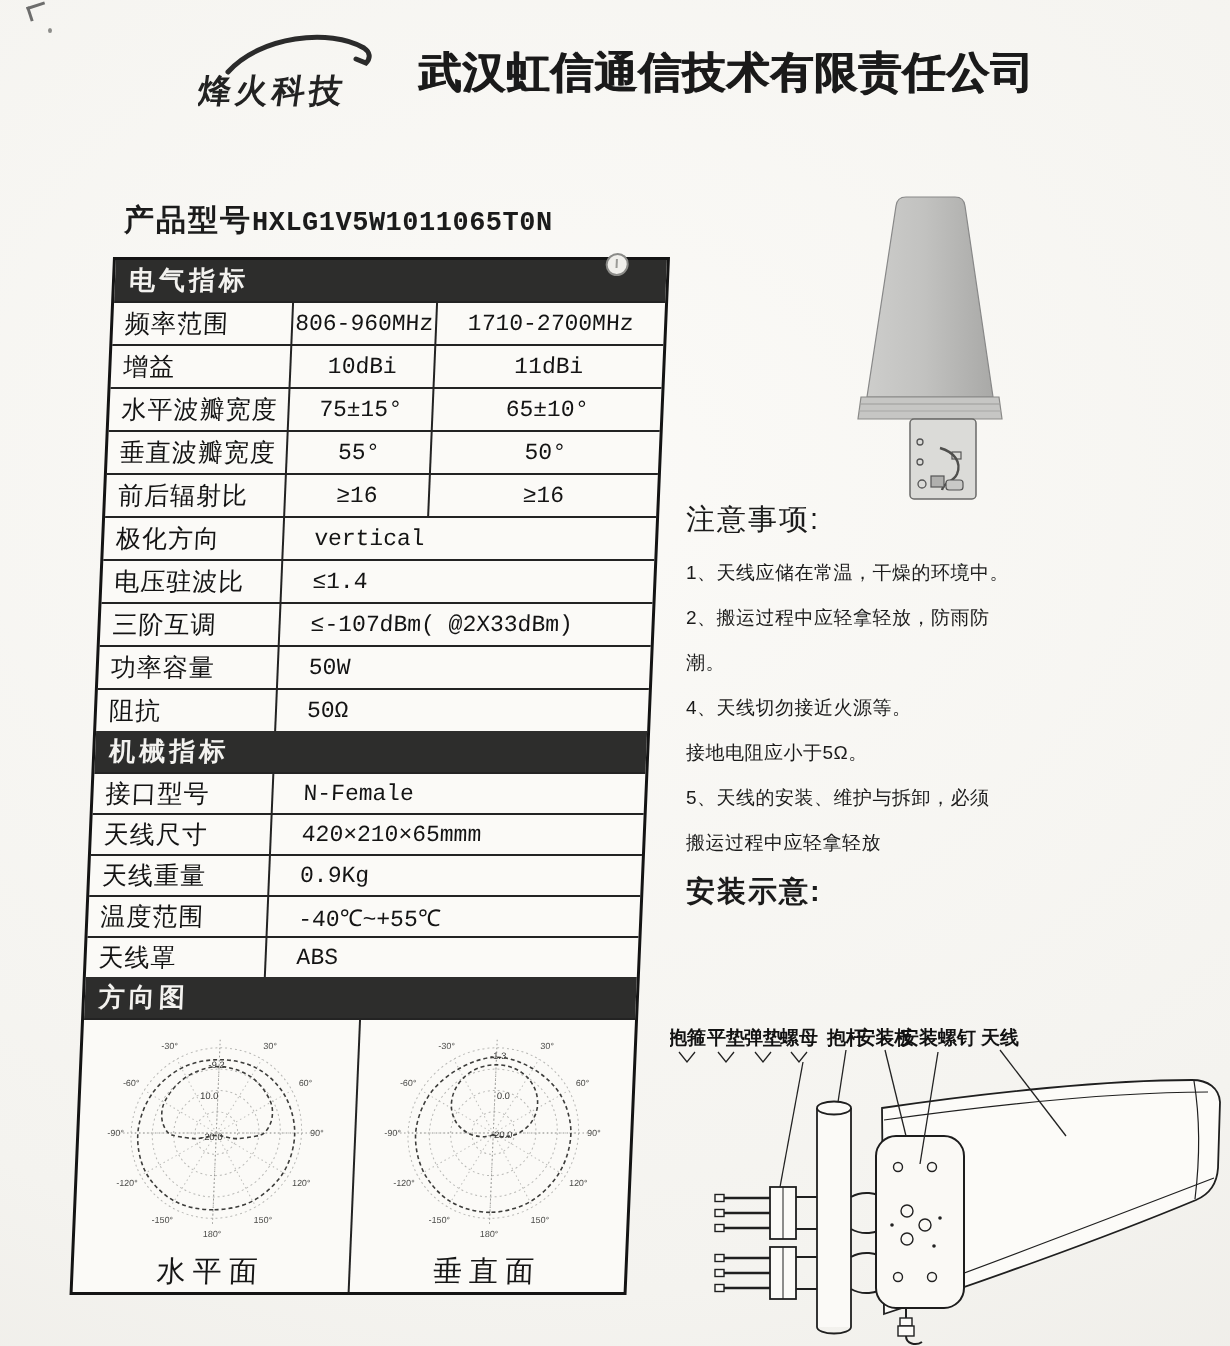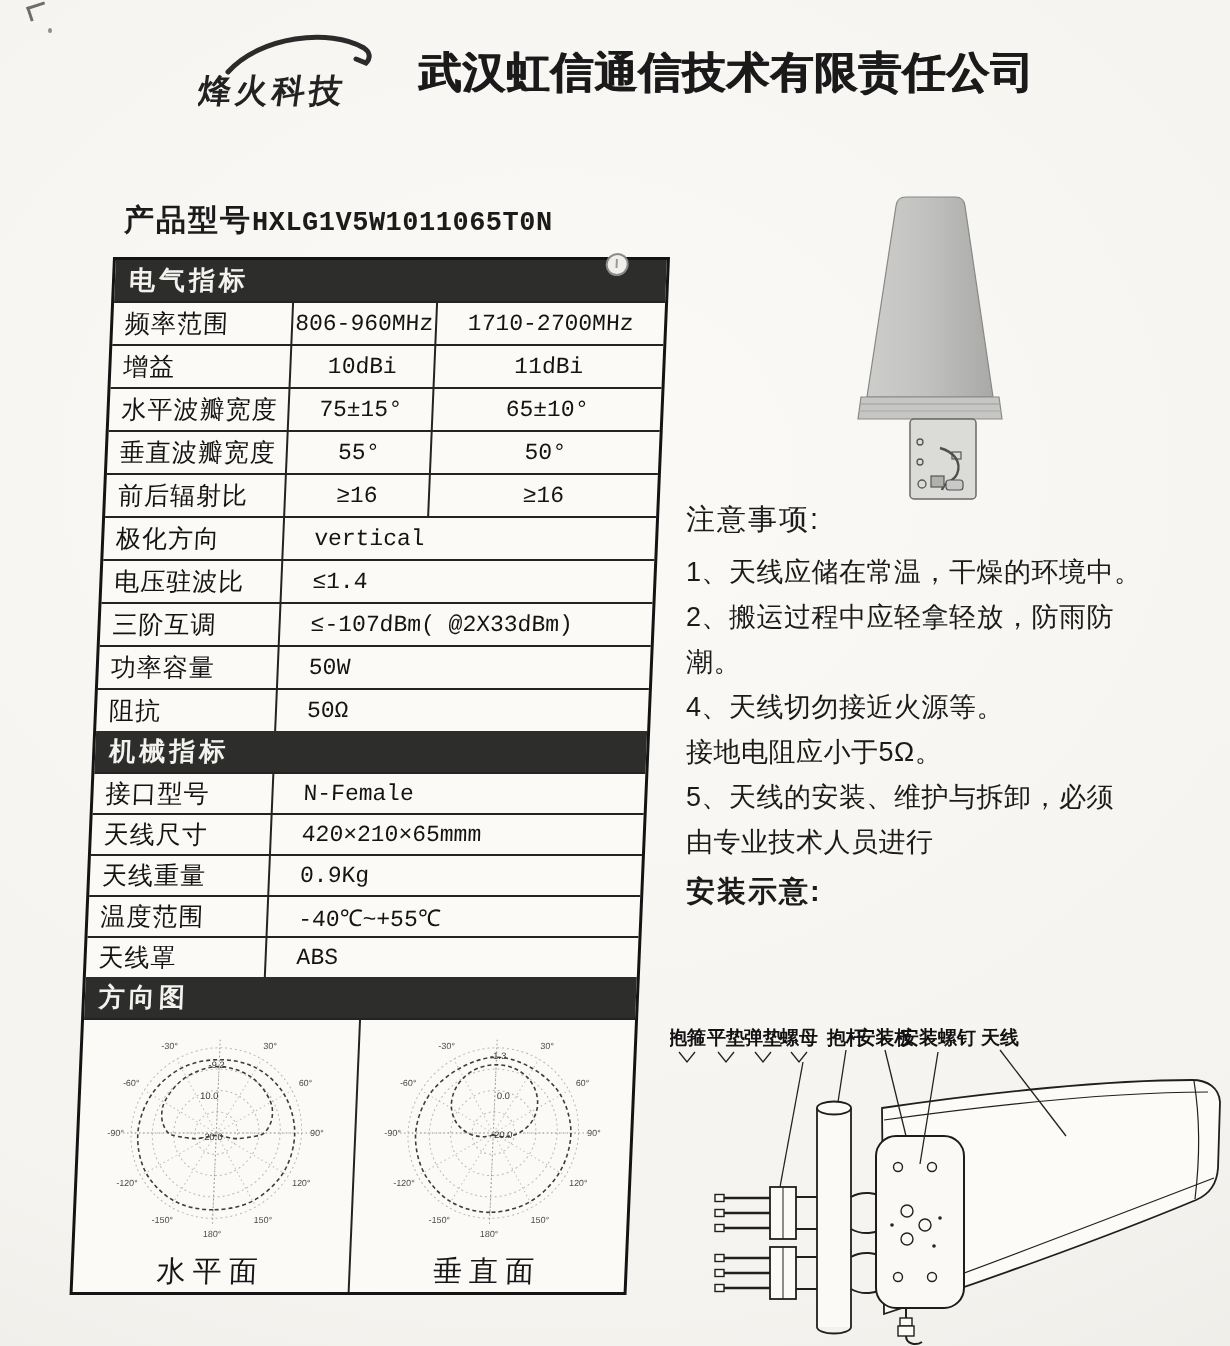--- a/index.html
+++ b/index.html
@@ -40,21 +40,21 @@
   .chart-row{box-sizing:border-box;display:flex;height:274px;border-top:2px solid #232323;}
   .chart-cell{flex:1;display:flex;flex-direction:column;align-items:center;}
   .chart-cell + .chart-cell{border-left:2px solid #232323;}
   svg.polar{width:256px;height:232px;margin-top:2px;}
   .chart-caption{font-size:29px;letter-spacing:7px;color:#161616;font-weight:500;}
 
   
   .photo-svg{position:absolute;left:852px;top:192px;width:160px;height:322px;}
   .notes{position:absolute;left:686px;top:500px;width:545px;}
   .notes-heading{font-size:29px;font-weight:normal;letter-spacing:2px;margin-bottom:10px;}
-  .note-line{font-size:27px;line-height:45px;letter-spacing:0.5px;}
+  .note-line{font-size:19px;line-height:45px;letter-spacing:0.5px;}
   .install-heading{position:absolute;left:686px;top:872px;font-size:29px;font-weight:bold;letter-spacing:2px;}
   .install-svg{position:absolute;left:670px;top:1018px;width:560px;height:328px;}
 
   
   .speck-corner{position:absolute;left:28px;top:4px;width:16px;height:12px;
         border-left:3px solid #4c4c4c;border-top:3px solid #4c4c4c;transform:rotate(-18deg);opacity:.8;}
   .speck-dot{position:absolute;left:48px;top:28px;width:4px;height:5px;background:#8d8d8a;border-radius:50%;}
   .page-mark{position:absolute;left:1176px;top:1297px;font-size:25px;font-weight:900;
         transform:rotate(8deg);color:#101010;}
 </style>
@@ -264,21 +264,21 @@
   </svg>
 
   <div class="notes">
     <div class="notes-heading">注意事项:</div>
     <div class="note-line">1、天线应储在常温，干燥的环境中。</div>
     <div class="note-line">2、搬运过程中应轻拿轻放，防雨防</div>
     <div class="note-line">潮。</div>
     <div class="note-line">4、天线切勿接近火源等。</div>
     <div class="note-line">接地电阻应小于5Ω。</div>
     <div class="note-line">5、天线的安装、维护与拆卸，必须</div>
-    <div class="note-line">由专业技术人员进行</div>
+    <div class="note-line">搬运过程中应轻拿轻放</div>
   </div>
   <div class="install-heading">安装示意:</div>
 
   <svg class="install-svg" viewBox="0 0 560 328">
     <g stroke="#1f1f1f" stroke-width="1.8" fill="#fcfbf8">
       <path d="M 212,90 C 320,74 440,62 522,62 C 538,62 549,70 550,84 L 548,150
                C 547,166 540,176 526,182 C 430,222 300,268 214,296 L 212,90 Z"></path>
       <path d="M 214,102 C 330,86 450,74 538,74" fill="none" stroke-width="1.2"></path>
       <path d="M 216,284 C 320,246 440,200 544,160" fill="none" stroke-width="1.2"></path>
       <path d="M 524,63 C 530,100 530,140 525,181" fill="none" stroke-width="1.2"></path>

